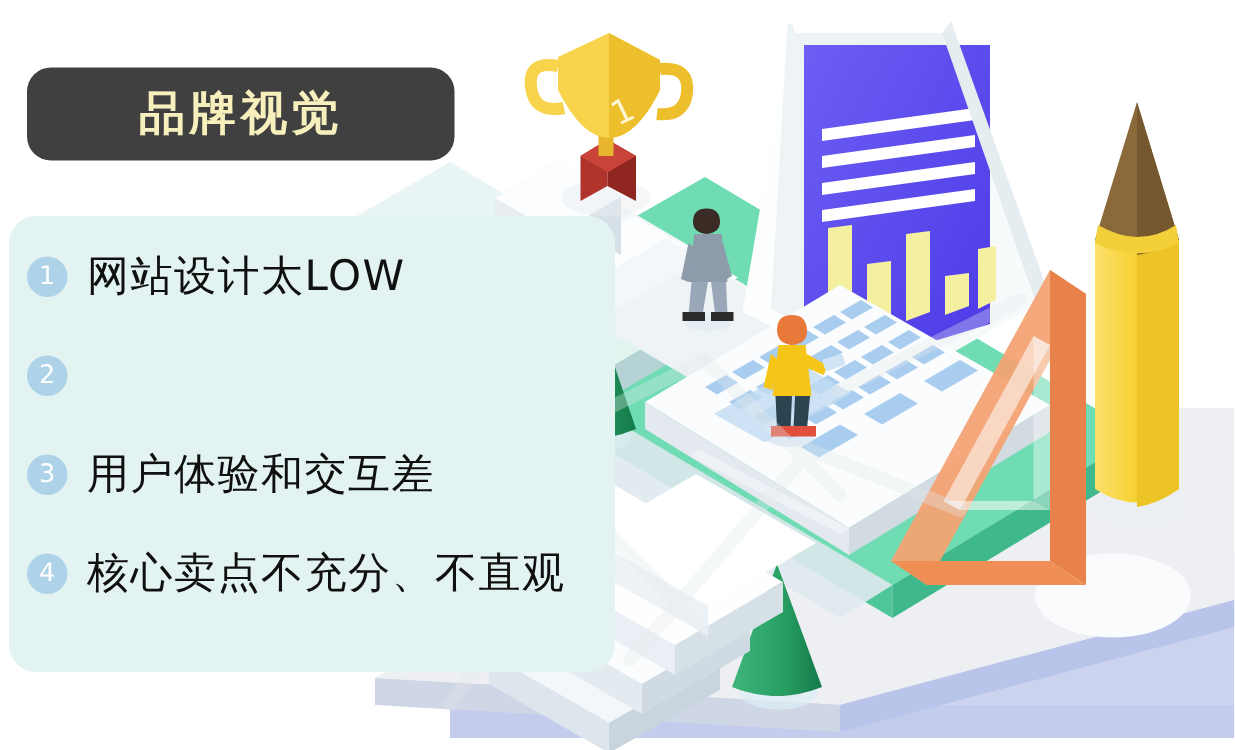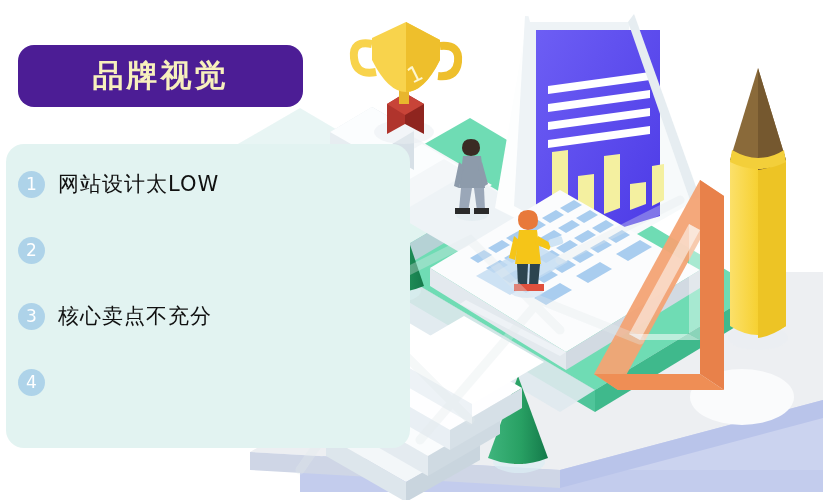--- a/index.html
+++ b/index.html
@@ -13,37 +13,37 @@
   
   .illus{position:absolute;left:0;top:0;width:823px;height:500px;}
 
   
   .panel{
     position:absolute;left:6px;top:144px;width:404px;height:304px;
     background:#e2f3f1;border-radius:18px;z-index:20;
   }
   .badge{
     position:absolute;left:18px;top:45px;width:285px;height:62px;
-    background:#4c1d95;border-radius:16px;z-index:25;
+    background:#404040;border-radius:16px;z-index:25;
     display:flex;align-items:center;justify-content:center;
   }
   .badge-text{
     color:#f7f0bd;font-size:31px;font-weight:bold;letter-spacing:3px;
     font-family:"DejaVu Sans","Liberation Sans",sans-serif;
   }
   .list{position:absolute;left:18px;top:166px;width:392px;z-index:26;}
   .row{display:flex;align-items:center;height:36px;margin-bottom:30px;}
   .num{
     width:27px;height:27px;border-radius:50%;background:#aed3e9;
     color:#ffffff;font-size:17px;line-height:27px;text-align:center;
     flex:0 0 auto;margin-right:13px;
     font-family:"DejaVu Sans","Liberation Sans",sans-serif;
   }
   .row-text{
-    color:#101010;font-size:21px;letter-spacing:1px;white-space:nowrap;
+    color:#101010;font-size:28px;letter-spacing:1px;white-space:nowrap;
     font-family:"DejaVu Sans","Liberation Sans",sans-serif;
   }
 </style>
 </head>
 <body>
 
 <div class="stage">
 
   <svg class="illus" viewBox="0 0 823 500" width="823" height="500" preserveAspectRatio="none">
     <defs>
@@ -271,20 +271,21 @@
   <div class="list">
     <div class="row">
       <span class="num">1</span>
       <span class="row-text">网站设计太LOW</span>
     </div>
     <div class="row">
       <span class="num">2</span>
     </div>
     <div class="row">
       <span class="num">3</span>
-      <span class="row-text">核心卖点不充分</span>
+      <span class="row-text">用户体验和交互差</span>
     </div>
     <div class="row">
       <span class="num">4</span>
+      <span class="row-text">核心卖点不充分、不直观</span>
     </div>
   </div>
 
 </div>
 
 </body></html>

